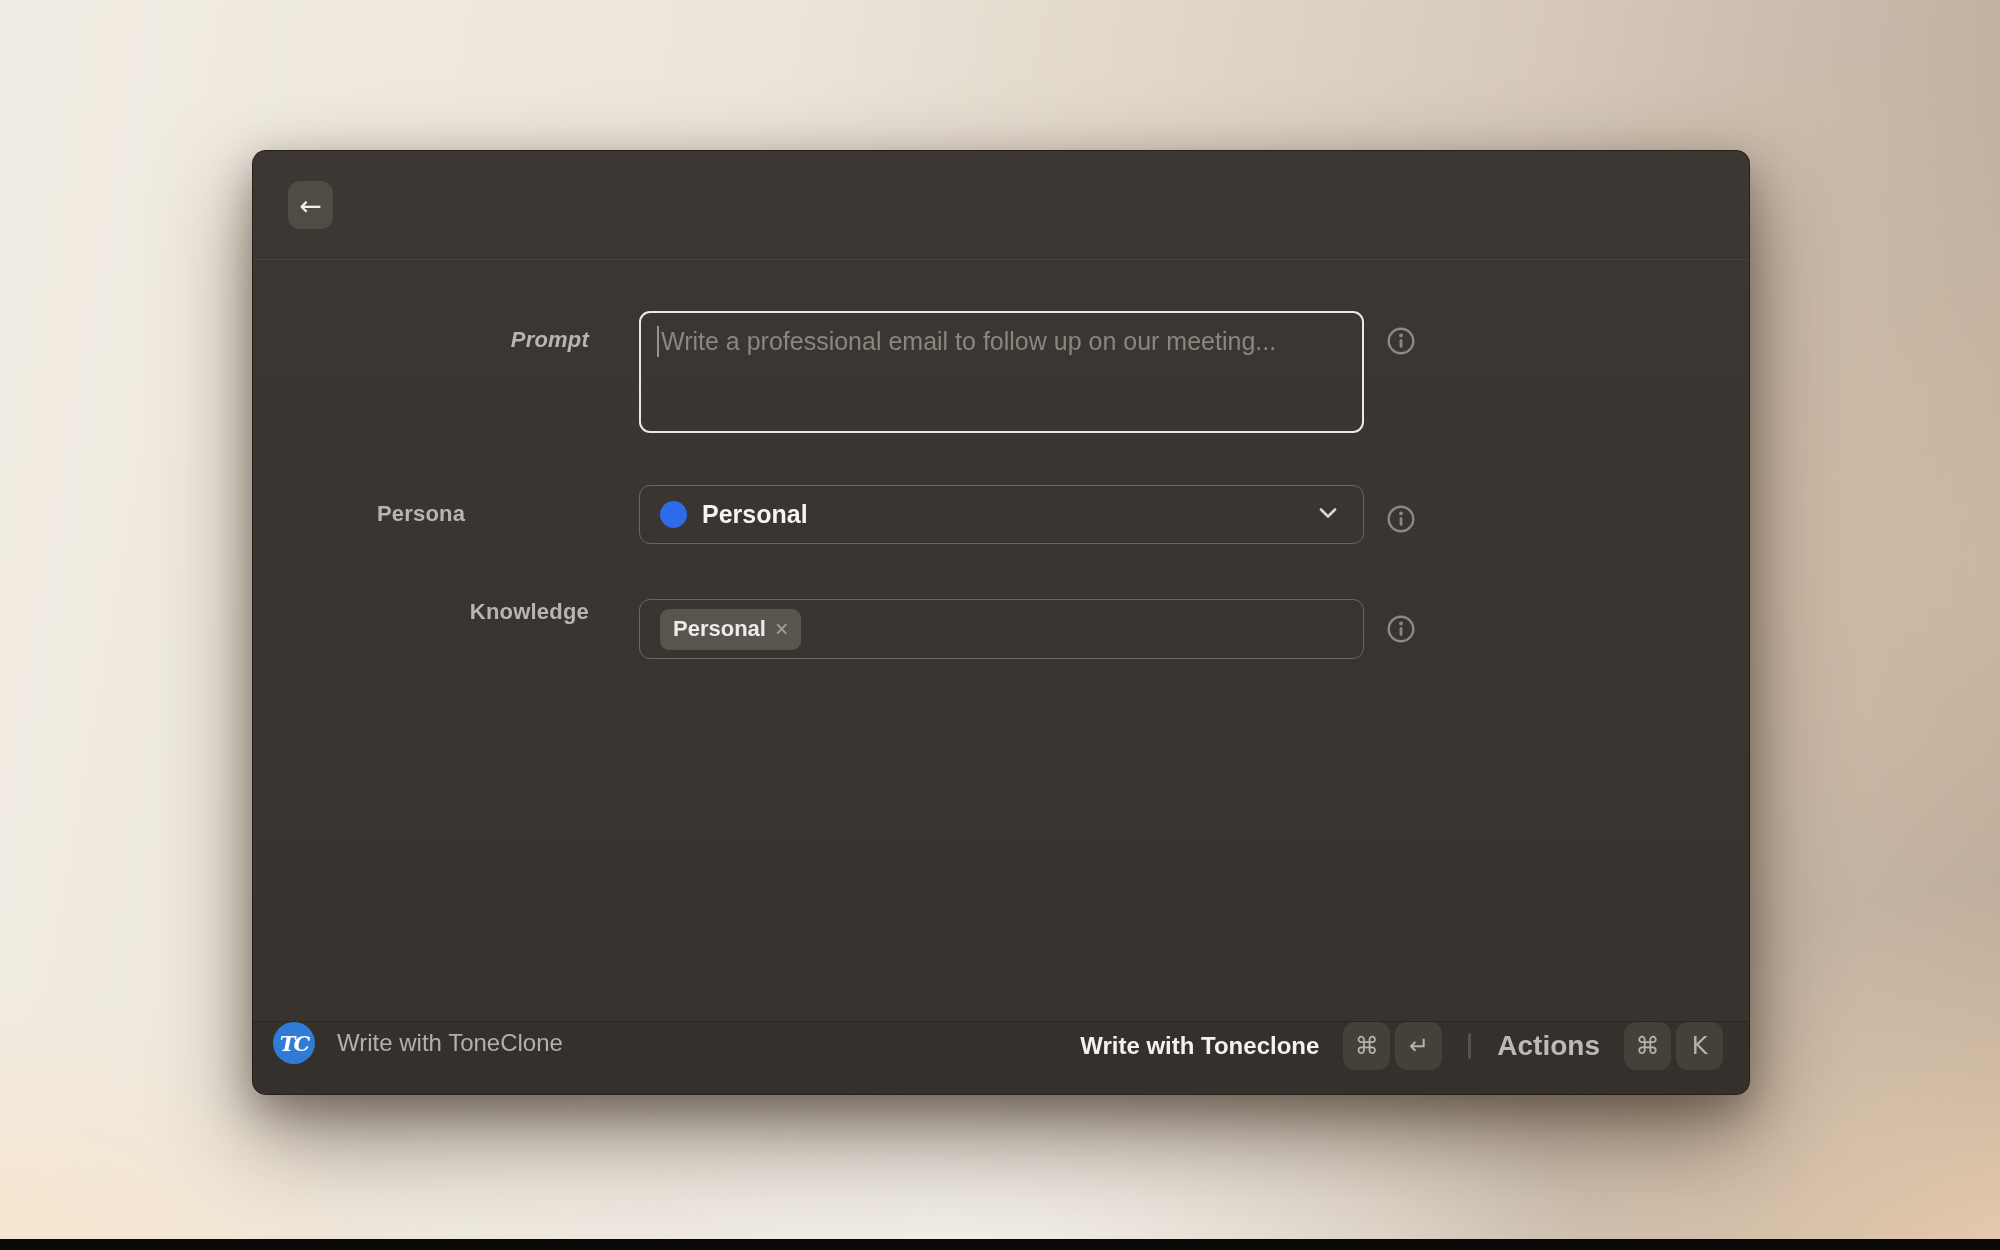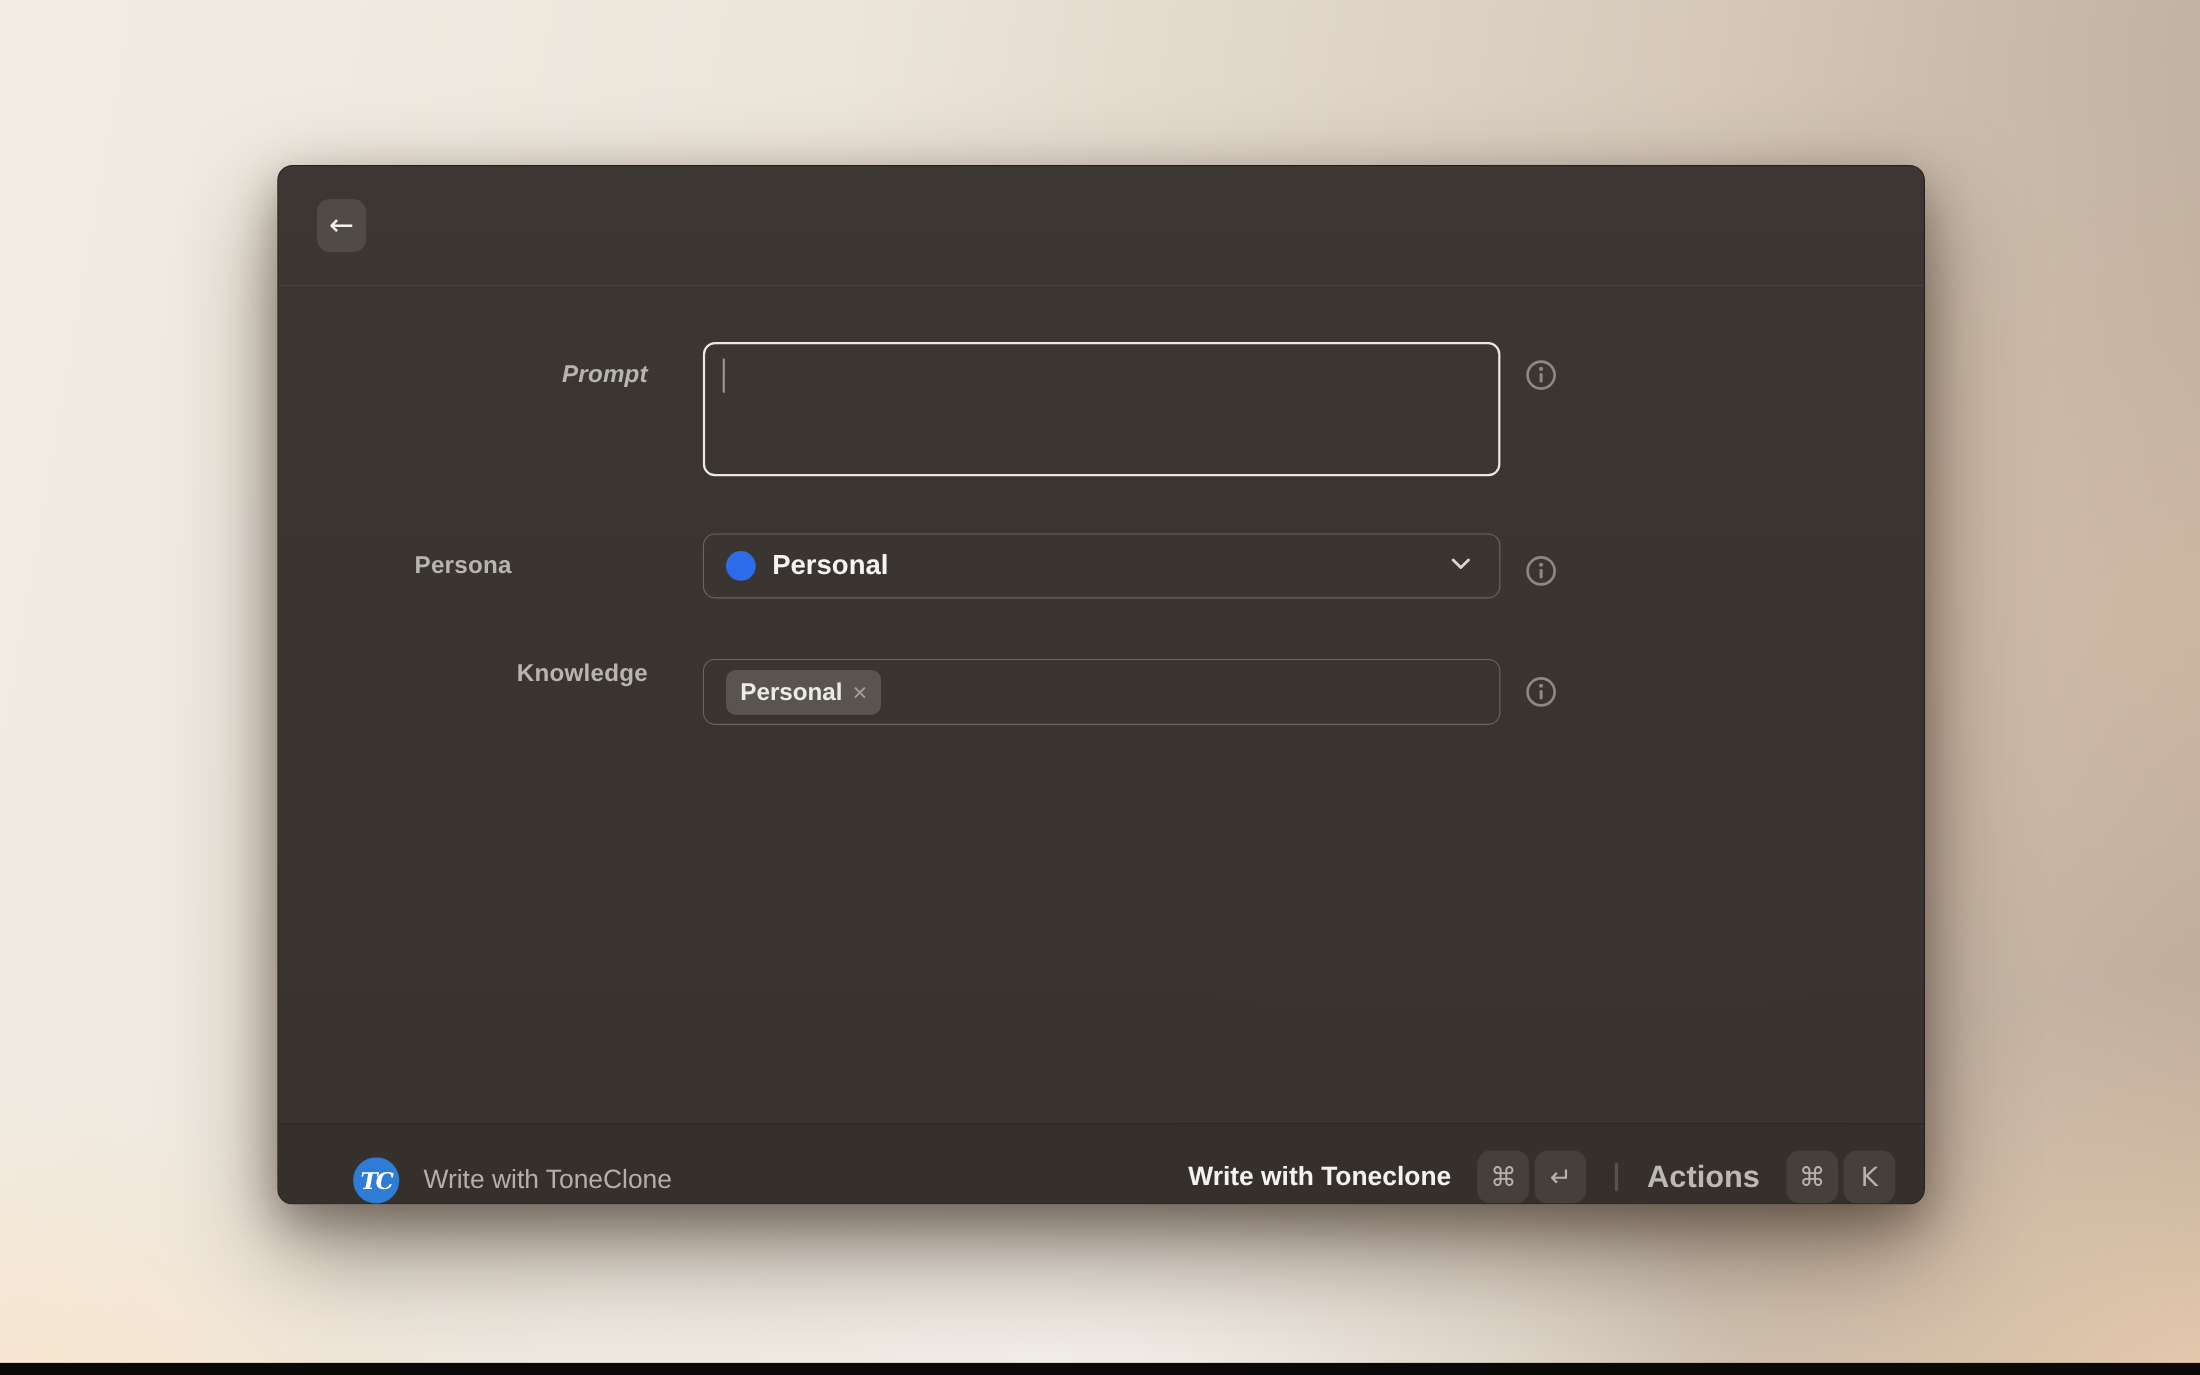--- a/index.html
+++ b/index.html
@@ -69,21 +69,21 @@
     height:41px; background:#5a544e; border-radius:9px;
     display:flex; align-items:center; padding:0 13px; gap:9px;
   }
   .tag-label { font-size:22px; font-weight:600; color:#edebe8; }
   .tag-x { font-size:23px; color:#a5a09a; cursor:pointer; line-height:1; }
 
   
   .footer {
     position:absolute; left:0; bottom:0; width:100%; height:73px;
     background:#35302c; border-top:1px solid #2a2623;
-    display:flex; align-items:flex-end;padding-left:48px;
+    display:flex; align-items:flex-start;
   }
   .footer-left { display:flex; align-items:center; gap:22px; margin-left:20px; }
   .app-logo {
     width:42px; height:42px; border-radius:50%;
     display:flex; align-items:center; justify-content:center;
     color:#ffffff; font-family:"DejaVu Serif",serif; font-style:italic; font-weight:700;
     font-size:21px; letter-spacing:-2px; transform:translateZ(0);
   }
   .app-title { font-size:24px; color:#b3afa9; }
   .footer-right { display:flex; align-items:center; margin-left:auto; margin-right:26px; }
@@ -107,20 +107,21 @@
 
   <div class="header">
     <div class="back-btn">
       <span>←</span>
     </div>
   </div>
 
   <div class="field-label" style="top:176px; left:0;font-style:italic;">Prompt</div>
   <div class="prompt-box">
     <div class="caret"></div>
+    <div class="placeholder">Write a professional email to follow up on our meeting...</div>
   </div>
   <div class="info" style="top:175px;">
     <svg width="30" height="30" viewBox="0 0 30 30">
       <circle cx="15" cy="15" r="12.3" fill="none" stroke="currentColor" stroke-width="2.4"></circle>
       <circle cx="15" cy="9.4" r="1.9" fill="currentColor"></circle>
       <rect x="13.6" y="13.2" width="2.8" height="8.6" rx="1.3" fill="currentColor"></rect>
     </svg>
   </div>
 
   <div class="field-label" style="top:350px; left:0;text-align:center;">Persona</div>

